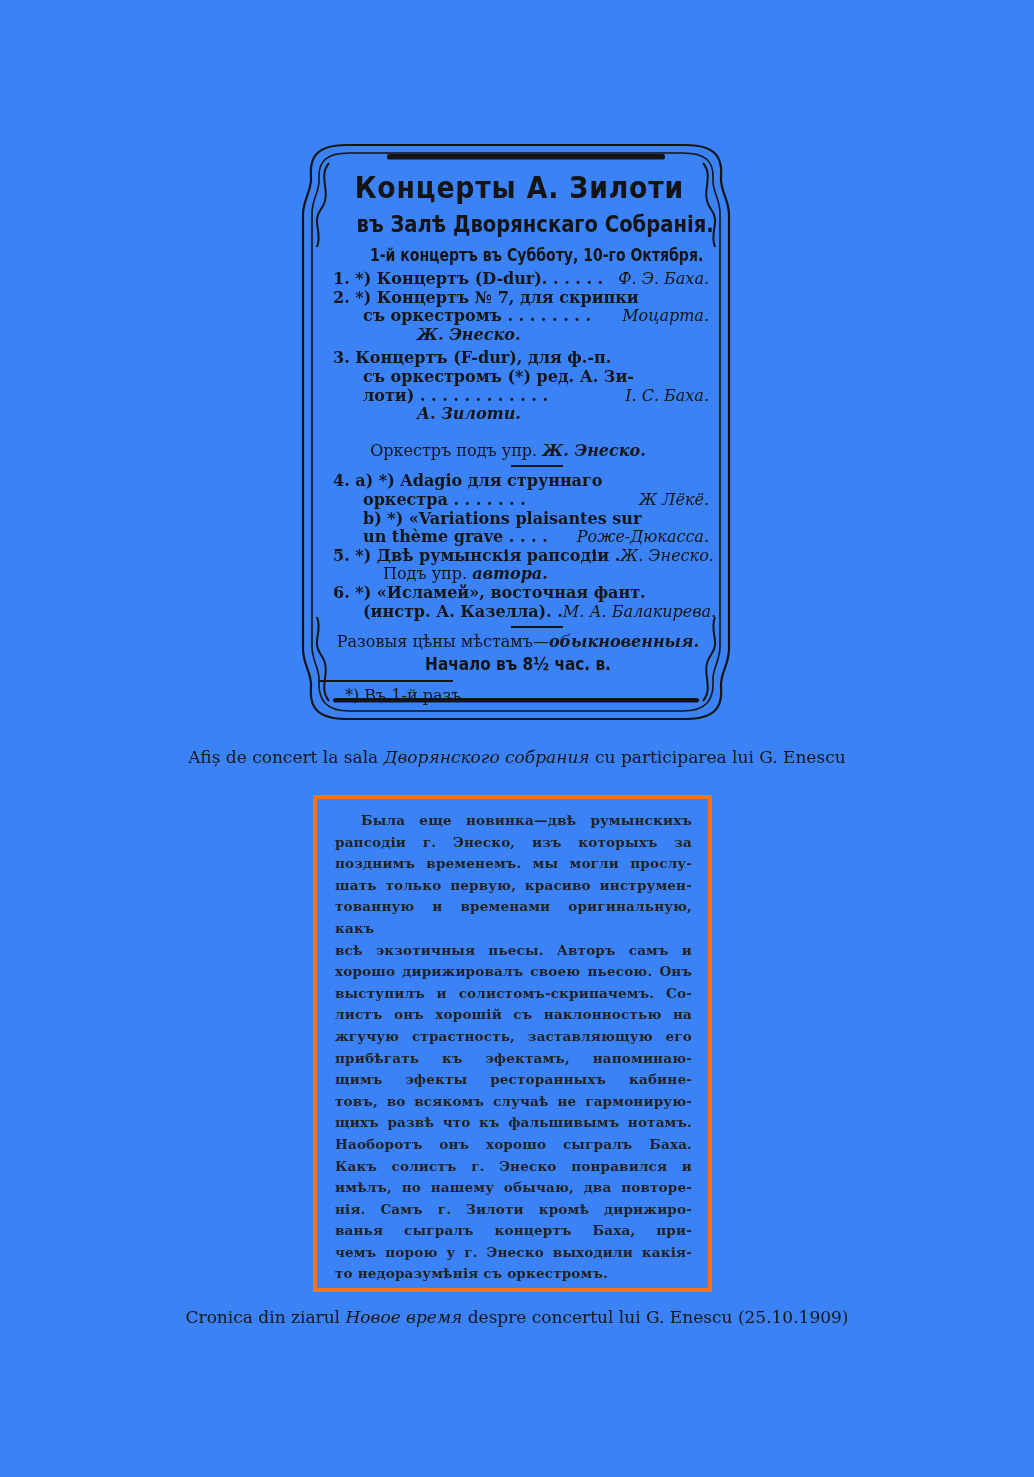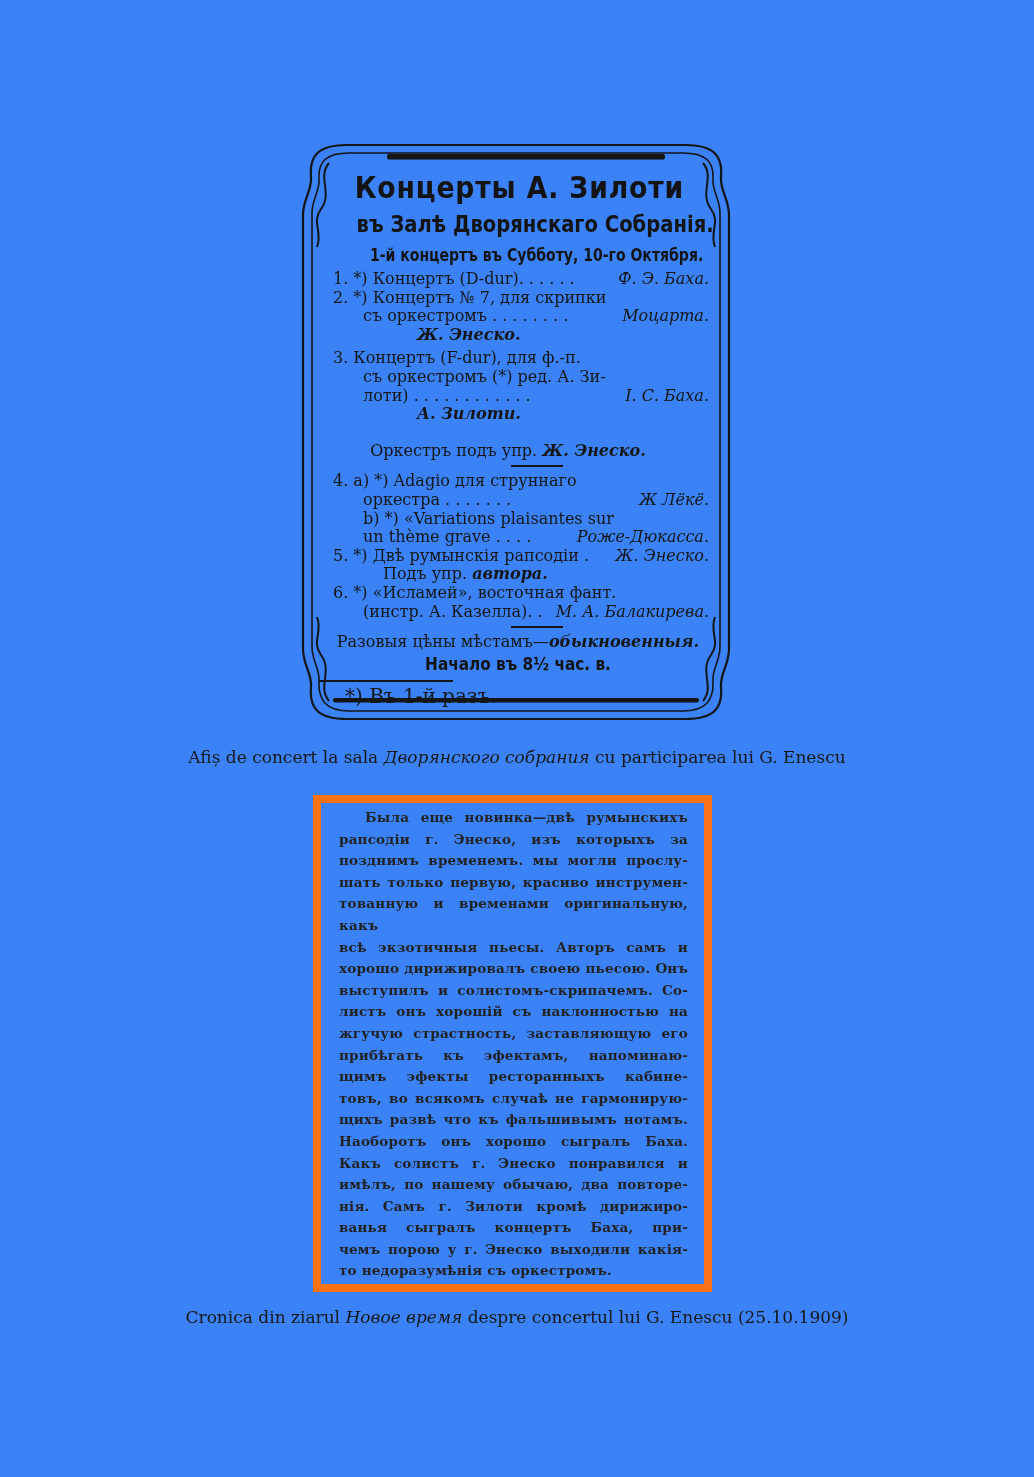--- a/index.html
+++ b/index.html
@@ -29,47 +29,47 @@
   .p-date{
     font-family:"DejaVu Sans", sans-serif;font-weight:bold;font-size:18px;
     text-align:center;white-space:nowrap;transform:scaleX(0.78);transform-origin:50% 50%;
     margin:0 0 5px -5px;color:#141414;
   }
   .p-heading{
     font-size:17px;text-align:center;letter-spacing:2px;margin:2px 0 8px -5px;color:#141414;
   }
   .program{font-size:16px;line-height:18.6px;color:#161616;}
   .pline{display:flex;justify-content:space-between;}
-  .pl-left{white-space:nowrap;}
+  .pl-left{white-space:nowrap;font-weight:bold;}
   .pl-author{white-space:nowrap;font-style:italic;}
   .ind1{padding-left:30px;}
   .csub{padding-left:84px;font-weight:bold;font-style:italic;}
   .sub5{padding-left:50px;}
   .bi{font-weight:bold;font-style:italic;}
   .conductor{text-align:center;padding-right:26px;margin-top:18px;}
   .rule-c{width:52px;border-top:2px solid #161616;margin:5px auto 5px 178px;}
   .rule-left{width:134px;border-top:2px solid #161616;margin:7px 0 5px -14px;}
   .gap4{margin-top:5px;}
   .prices{text-align:center;margin:1px 0 2px -6px;white-space:nowrap;}
   .start{font-family:"DejaVu Sans", sans-serif;font-weight:bold;font-size:17px;text-align:center;
          transform:scaleX(0.9);transform-origin:50% 50%;margin:3px 0 0 -6px;color:#141414;}
-  .footnote{margin-left:12px;font-size:20px;}
+  .footnote{margin-left:12px;font-size:16px;}
 
   
   .caption{position:absolute;left:0;width:1034px;text-align:center;font-size:17px;color:#181818;}
   .caption .it{font-style:italic;}
   .caption1{top:747px;}
   .caption2{top:1307px;}
   .pagenum{position:absolute;left:0;top:1371px;width:1034px;text-align:center;font-size:21px;color:#181818;}
 
   
   .clipping{
     position:absolute;left:313px;top:795px;width:399px;height:497px;
-    border:8px solid #f97316;box-sizing:border-box;
-    padding:4px 16px 0 18px;
+    border:4px solid #f97316;box-sizing:border-box;
+    padding:11px 16px 0 18px;
     font-weight:bold;font-size:13.5px;line-height:21.6px;color:#222222;
     letter-spacing:0.2px;
   }
   .cl{text-align:justify;text-align-last:justify;white-space:normal;}
   .cl-first{text-indent:26px;}
   .cl-last{text-align-last:left;}
 </style>
 </head>
 <body>
 

